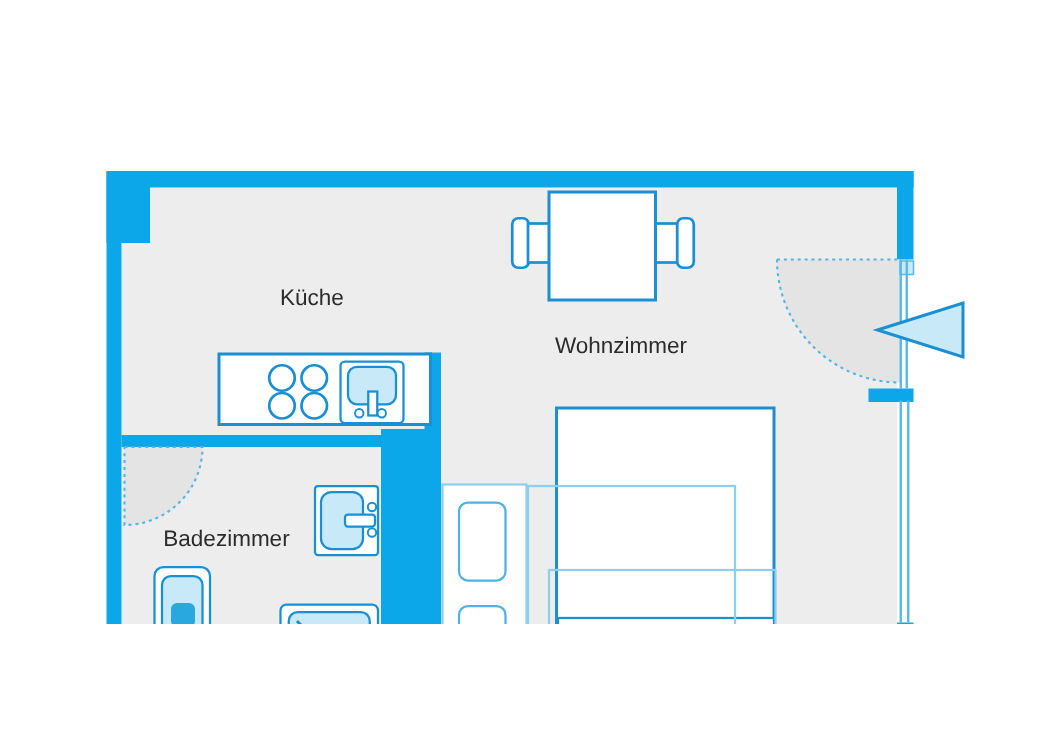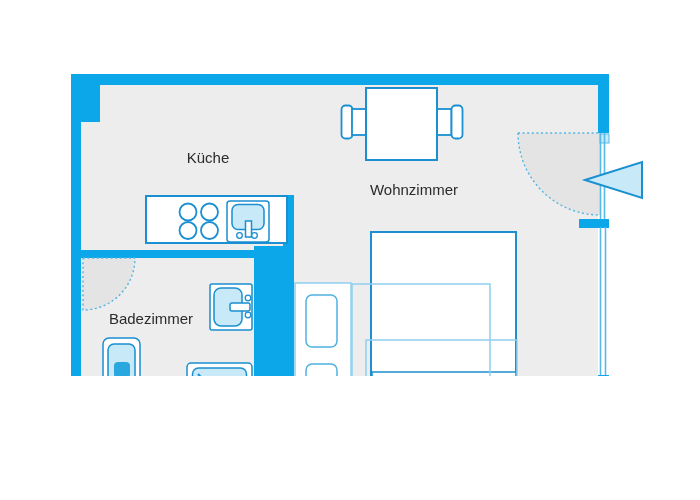--- a/index.html
+++ b/index.html
@@ -2,20 +2,21 @@
 <html><head>
 <meta charset="utf-8">
 <style>
   html,body{margin:0;padding:0;background:#ffffff;}
   .canvas{
     position:relative;
     width:700px;height:376px;
     background:#ffffff;
     overflow:hidden;
     font-family:"Liberation Sans", sans-serif;
+    margin-top:40px;
   }
   svg{display:block;}
   .room-label{
     font-family:"Liberation Sans", sans-serif;
     font-size:15px;
     fill:#2b2b2b;
   }
   .wall{fill:#0BA7E9;}
   .floor{fill:#EDEDED;}
   .swing{fill:#E4E4E4;}

